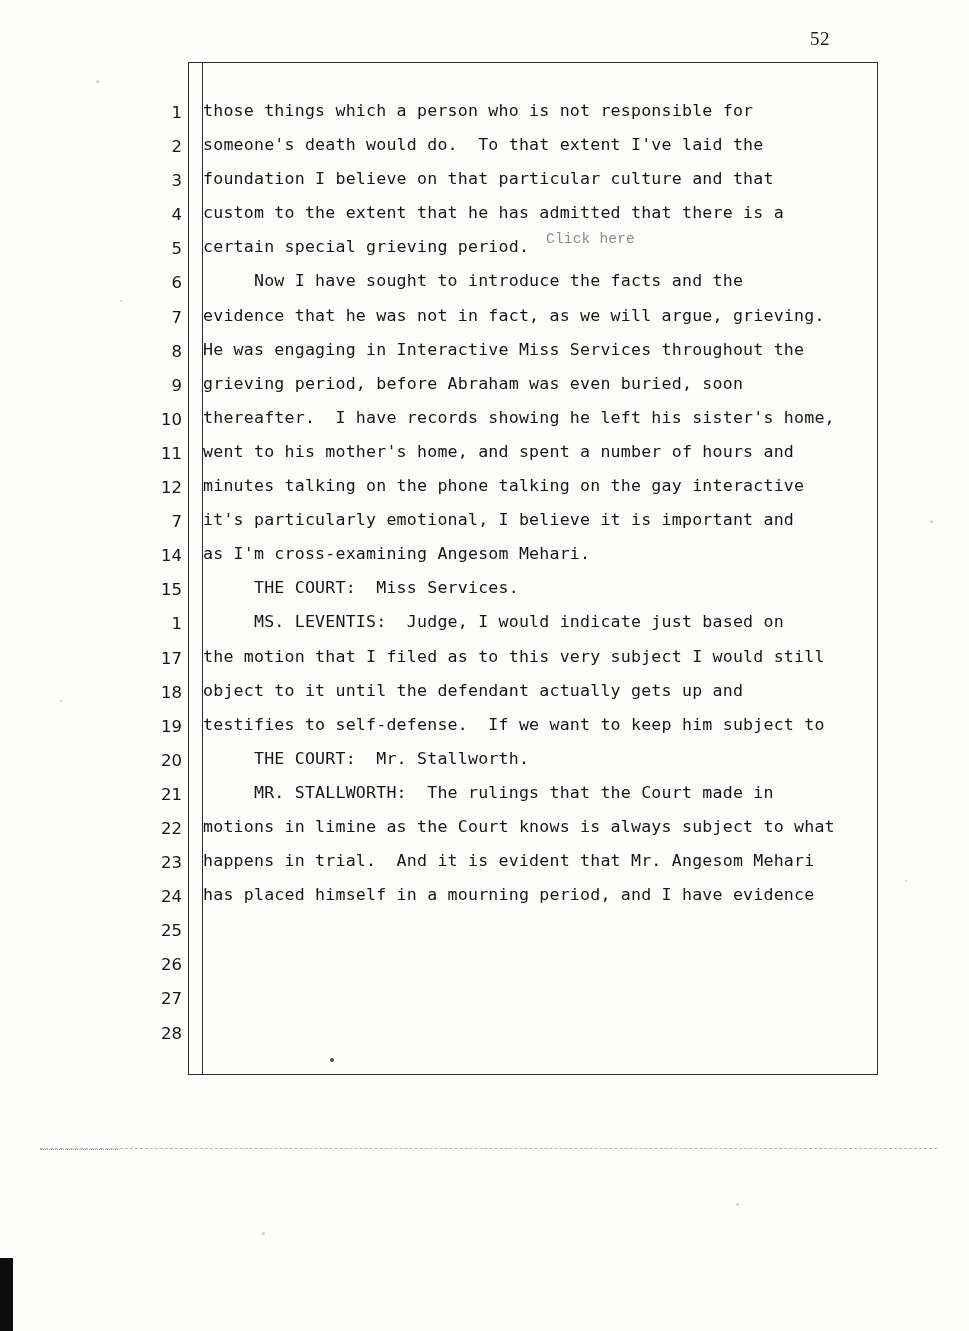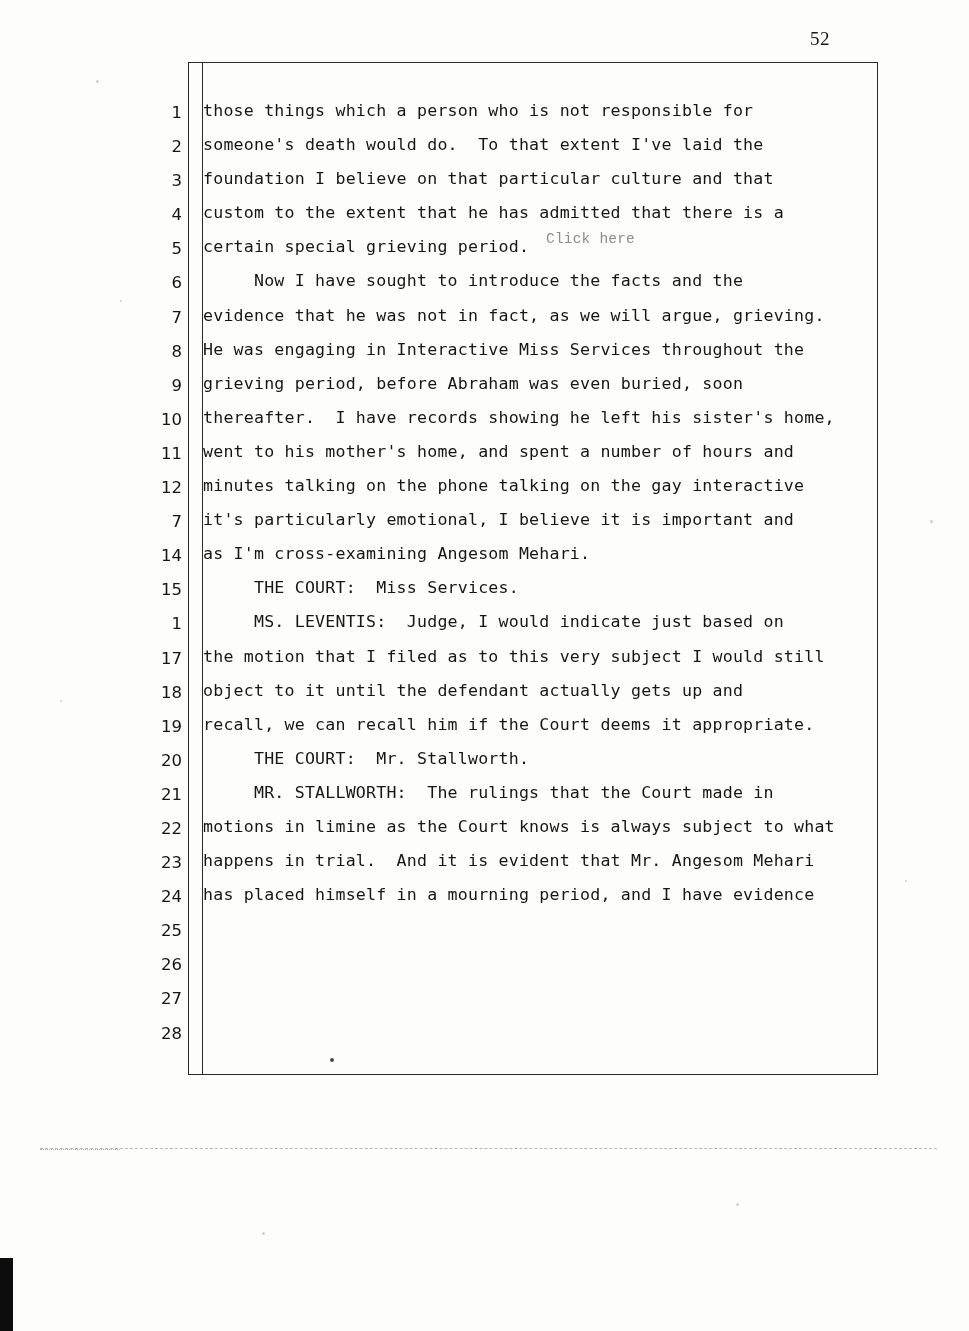--- a/index.html
+++ b/index.html
@@ -184,21 +184,21 @@
     <div class="tline">grieving period, before Abraham was even buried, soon</div>
     <div class="tline">thereafter.  I have records showing he left his sister's home,</div>
     <div class="tline">went to his mother's home, and spent a number of hours and</div>
     <div class="tline">minutes talking on the phone talking on the gay interactive</div>
     <div class="tline">it's particularly emotional, I believe it is important and</div>
     <div class="tline">as I'm cross-examining Angesom Mehari.</div>
     <div class="tline">     THE COURT:  Miss Services.</div>
     <div class="tline">     MS. LEVENTIS:  Judge, I would indicate just based on</div>
     <div class="tline">the motion that I filed as to this very subject I would still</div>
     <div class="tline">object to it until the defendant actually gets up and</div>
-    <div class="tline">recall, we can recall him if the Court deems it appropriate.</div>
+    <div class="tline">testifies to self-defense.  If we want to keep him subject to</div>
     <div class="tline">     THE COURT:  Mr. Stallworth.</div>
     <div class="tline">     MR. STALLWORTH:  The rulings that the Court made in</div>
     <div class="tline">motions in limine as the Court knows is always subject to what</div>
     <div class="tline">happens in trial.  And it is evident that Mr. Angesom Mehari</div>
     <div class="tline">has placed himself in a mourning period, and I have evidence</div>
   </div>
 
   <div class="click-here">Click here</div>
 
   <div class="fold-line"></div>

